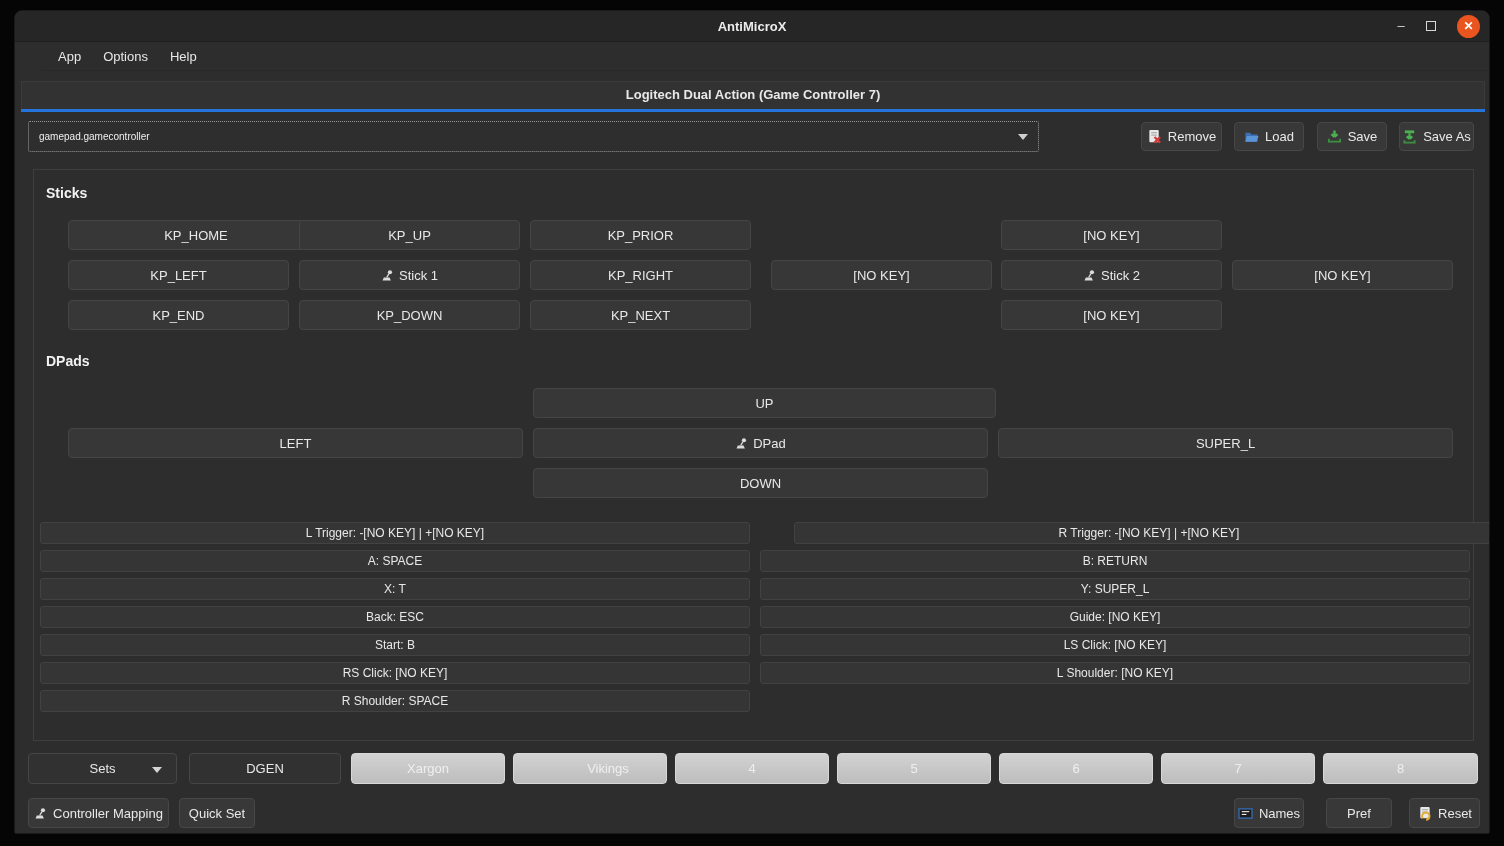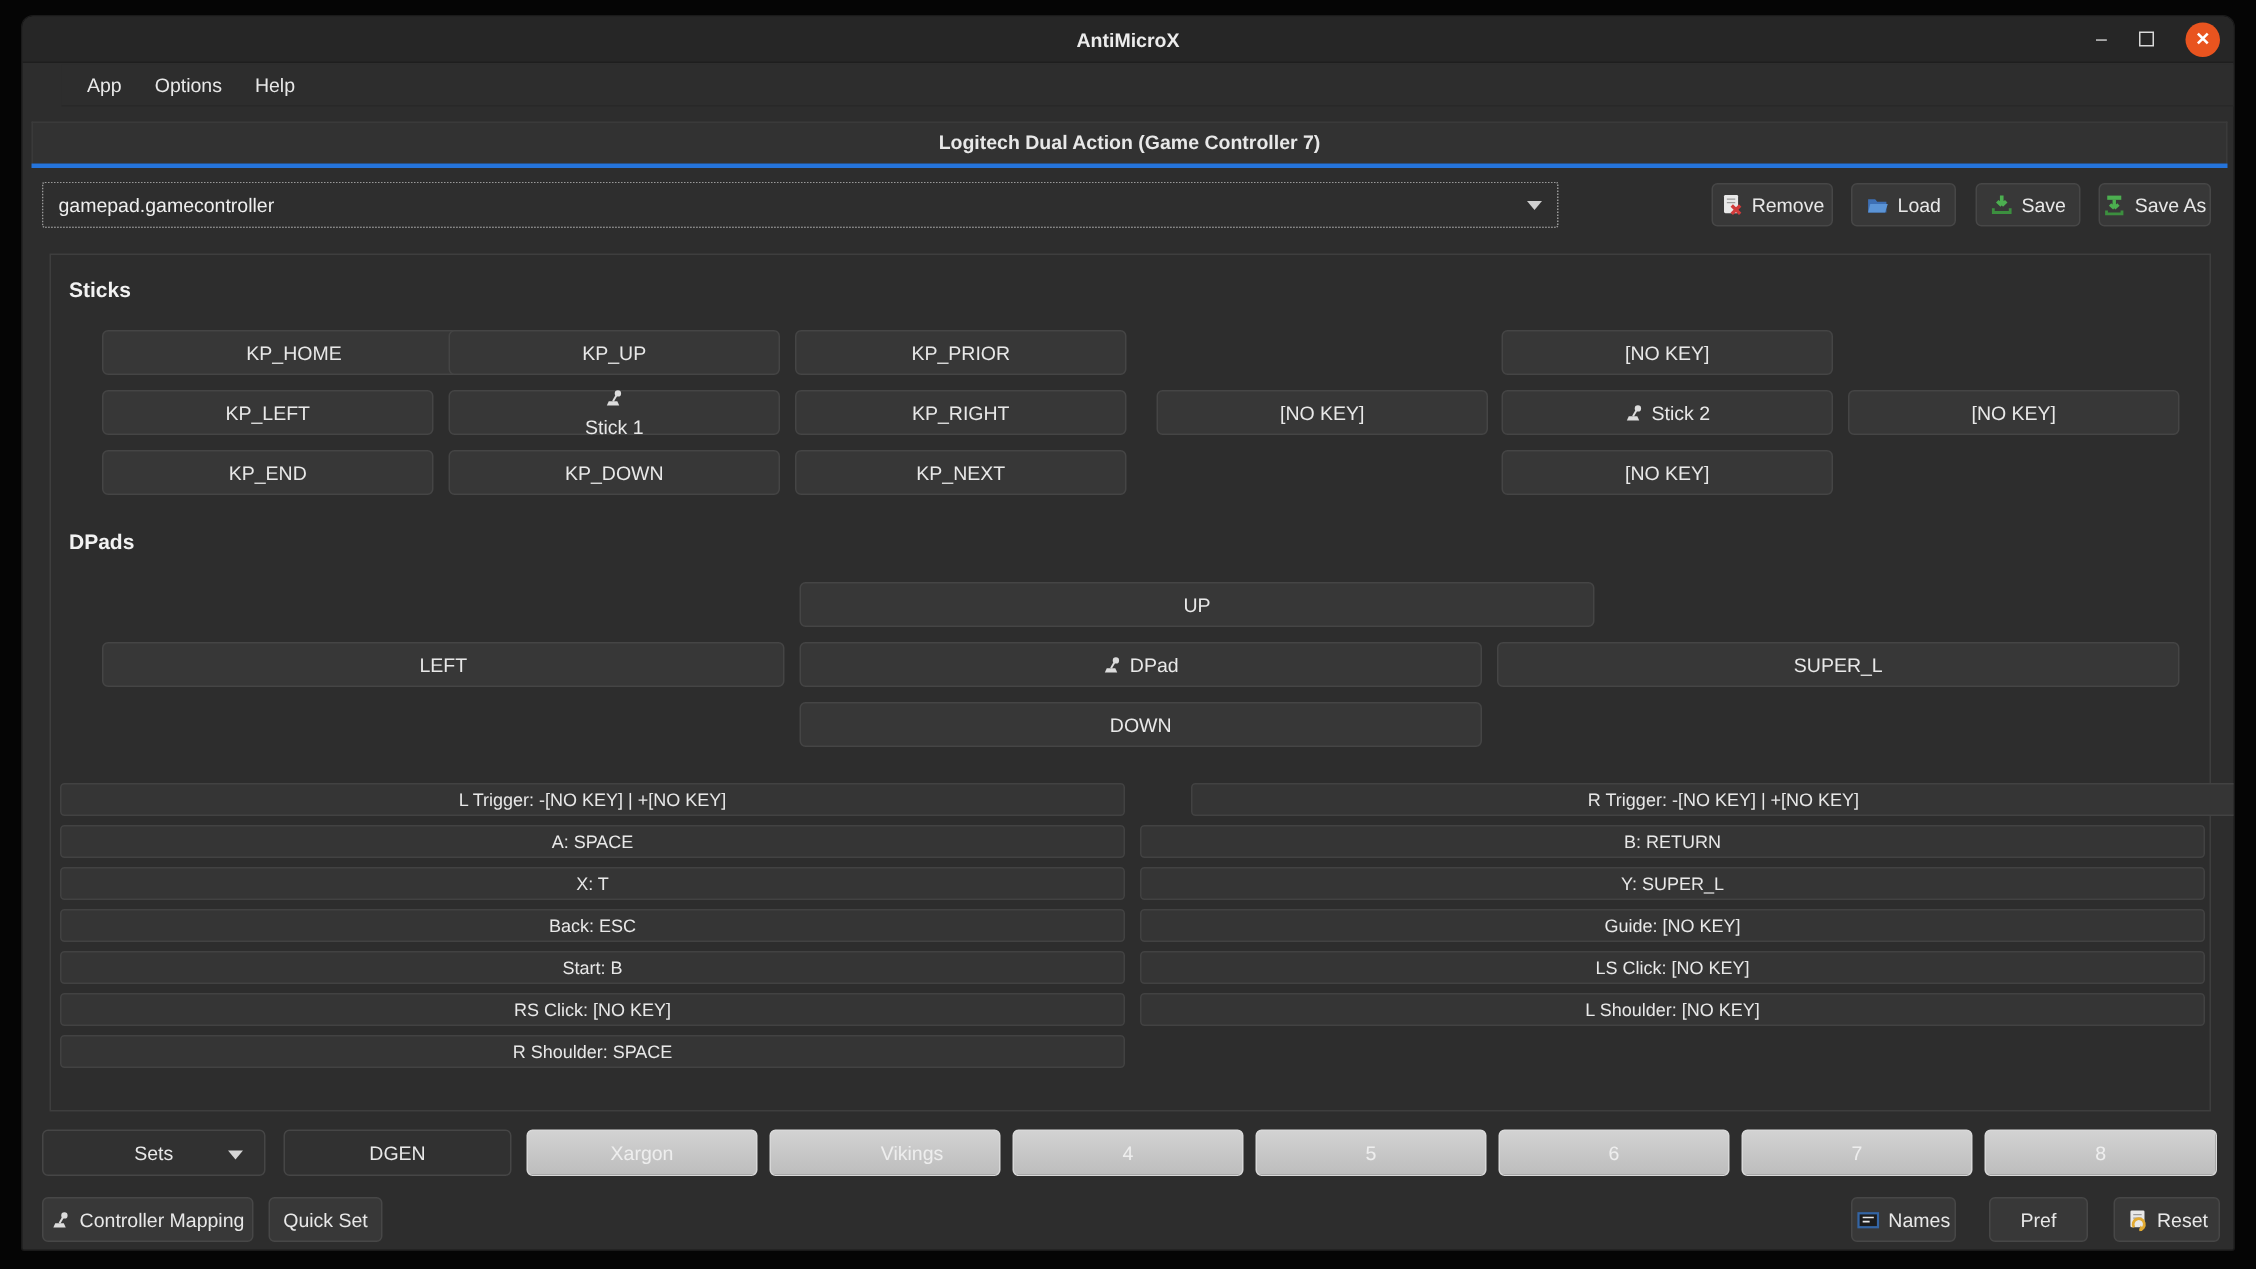--- a/index.html
+++ b/index.html
@@ -19,21 +19,21 @@
   
   .menubar { position:absolute; left:0; top:32px; width:100%; height:28px; background:#2d2d2d; display:flex; align-items:center; padding-left:8px; gap:4px; border-bottom:1px solid #282828;margin-left:26px; }
   .menuitem { color:#e8e8e8; font-size:13px; padding:4px 9px; border-radius:3px; }
 
   
   .ctab { position:absolute; left:6px; top:70px; width:1464px; height:28px; background:#323232; border:1px solid #3a3a3a; border-bottom:none; }
   .ctab .ctitle { display:block; width:100%; height:26px; line-height:26px; text-align:center; color:#e8e8e8; font-size:13px; font-weight:bold; }
   .accentline { position:absolute; left:6px; top:98px; width:1464px; height:3px; }
 
   
-  .combo { position:absolute; left:13px; top:110px; width:1011px; height:31px; background:#2e2e2e; border:1px dotted #9a9a9a; border-radius:2px; color:#efefef; font-size:13px; line-height:29px; padding-left:10px; }
+  .combo { position:absolute; left:13px; top:110px; width:1011px; height:31px; background:#2e2e2e; border:1px dotted #9a9a9a; border-radius:2px; color:#efefef; font-size:10px; line-height:29px; padding-left:10px; }
   .combo .arrow { position:absolute; right:10px; top:12px; width:0; height:0; border-left:5px solid transparent; border-right:5px solid transparent; border-top:6px solid #cfcfcf; }
 
   .btn { background:#383838; border:1px solid #474747; border-radius:4px; color:#e8e8e8; font-size:13px; display:flex; align-items:center; justify-content:center; gap:6px; }
   .toolbtn { position:absolute; top:111px; height:29px; }
   .toolbtn svg, .footbtn svg, .cellbtn svg { flex:0 0 auto; }
 
   
   .frame { position:absolute; left:18px; top:158px; width:1441px; height:572px; border:1px solid #3e3e3e; background:#2d2d2d; }
   .grouplabel { position:absolute; left:12px; color:#f2f2f2; font-size:14px; font-weight:bold; }
 
@@ -111,21 +111,21 @@
     </div>
 
     <div class="frame">
 
       <div class="grouplabel" style="top:15px;">Sticks</div>
 
       <div class="cellbtn" style="left:34px;  top:50px;  width:256px;">KP_HOME</div>
       <div class="cellbtn" style="left:265px; top:50px;  width:221px;">KP_UP</div>
       <div class="cellbtn" style="left:496px; top:50px;  width:221px;">KP_PRIOR</div>
       <div class="cellbtn" style="left:34px;  top:90px;  width:221px;">KP_LEFT</div>
-      <div class="cellbtn" style="left:265px; top:90px;  width:221px;flex-direction:column;">
+      <div class="cellbtn" style="left:265px; top:90px;  width:221px;">
         <svg width="13" height="13" viewBox="0 0 16 16">
           <circle cx="11" cy="4" r="2.6" fill="#dcdcdc"></circle>
           <line x1="9.6" y1="6" x2="7" y2="10.5" stroke="#dcdcdc" stroke-width="1.6"></line>
           <path d="M3.5 10.5 h7 l1.6 3.5 h-10.2 z" fill="#dcdcdc"></path>
         </svg>
         <span>Stick 1</span>
       </div>
       <div class="cellbtn" style="left:496px; top:90px;  width:221px;">KP_RIGHT</div>
       <div class="cellbtn" style="left:34px;  top:130px; width:221px;">KP_END</div>
       <div class="cellbtn" style="left:265px; top:130px; width:221px;">KP_DOWN</div>
@@ -139,21 +139,21 @@
           <line x1="9.6" y1="6" x2="7" y2="10.5" stroke="#dcdcdc" stroke-width="1.6"></line>
           <path d="M3.5 10.5 h7 l1.6 3.5 h-10.2 z" fill="#dcdcdc"></path>
         </svg>
         <span>Stick 2</span>
       </div>
       <div class="cellbtn" style="left:1198px; top:90px;  width:221px;">[NO KEY]</div>
       <div class="cellbtn" style="left:967px;  top:130px; width:221px;">[NO KEY]</div>
 
       <div class="grouplabel" style="top:183px;">DPads</div>
 
-      <div class="cellbtn" style="left:499px; top:218px; width:530px;">UP</div>
+      <div class="cellbtn" style="left:499px; top:218px; width:463px;">UP</div>
       <div class="cellbtn" style="left:34px;  top:258px; width:455px;">LEFT</div>
       <div class="cellbtn" style="left:499px; top:258px; width:455px;">
         <svg width="13" height="13" viewBox="0 0 16 16">
           <circle cx="11" cy="4" r="2.6" fill="#dcdcdc"></circle>
           <line x1="9.6" y1="6" x2="7" y2="10.5" stroke="#dcdcdc" stroke-width="1.6"></line>
           <path d="M3.5 10.5 h7 l1.6 3.5 h-10.2 z" fill="#dcdcdc"></path>
         </svg>
         <span>DPad</span>
       </div>
       <div class="cellbtn" style="left:964px; top:258px; width:455px;">SUPER_L</div>

